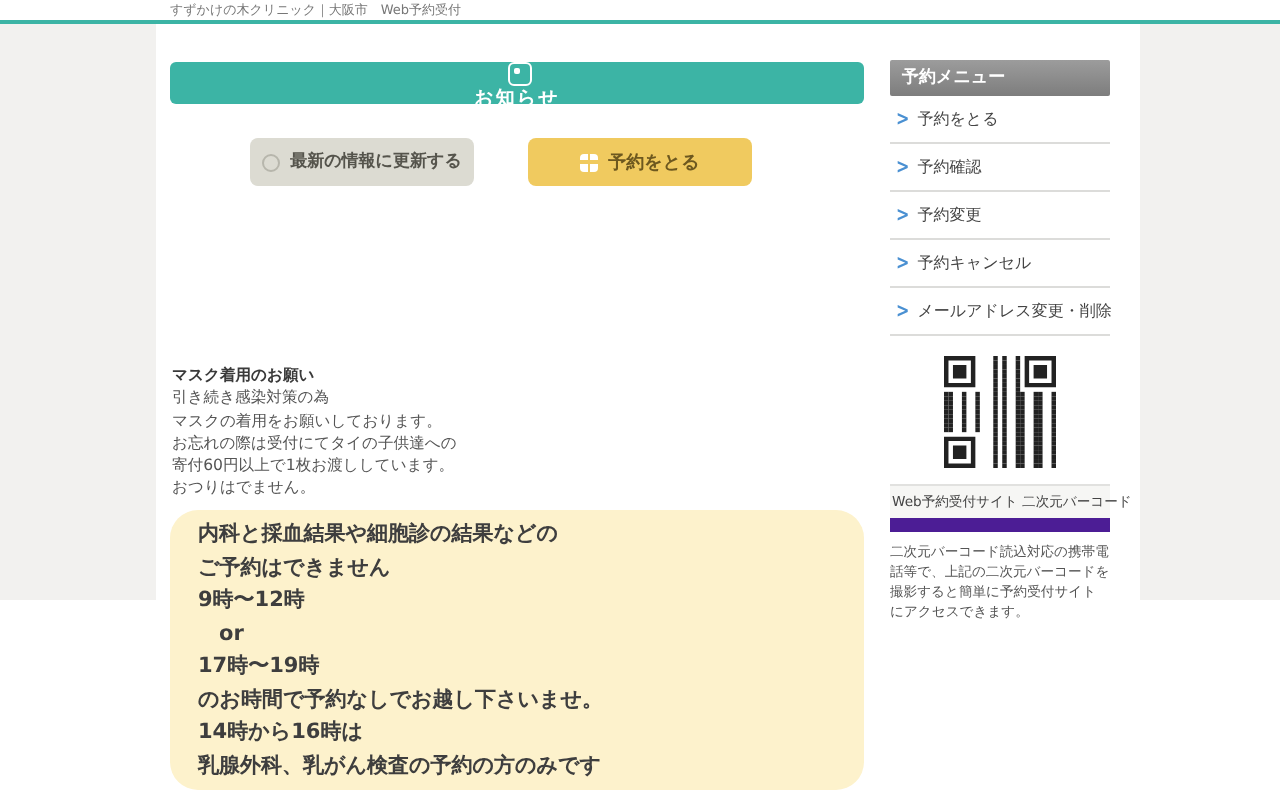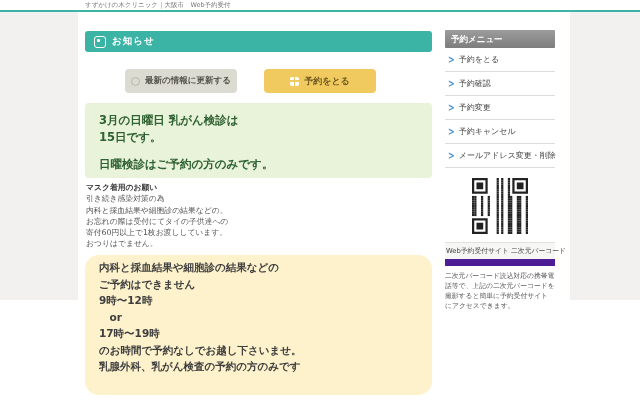--- a/index.html
+++ b/index.html
@@ -17,21 +17,21 @@
   .teal-line{position:absolute;left:0;top:10px;width:640px;height:2px;background:#3cb4a5;}
 
   
   .gray-band{position:absolute;left:0;top:12px;width:640px;height:288px;background:#f2f1ef;}
 
   
   .container{position:absolute;left:78px;top:12px;width:492px;height:388px;background:#fff;}
 
   .page-title{position:absolute;left:7px;top:3px;margin:17px;font-size:13px;font-weight:bold;color:#3c3c3c;white-space:nowrap;}
 
-  .banner{position:absolute;left:7px;top:19px;width:347px;height:21px;background:#3cb4a5;border-radius:3px;color:#fff;display:flex;align-items:center;box-sizing:border-box;}
+  .banner{position:absolute;left:7px;top:19px;width:347px;height:21px;background:#3cb4a5;border-radius:3px;color:#fff;display:flex;align-items:center;box-sizing:border-box;flex-direction:column;}
   .banner-icon{width:10px;height:10px;border:1.5px solid #fff;border-radius:3px;margin:0 6px 0 9px;position:relative;flex:none;}
   .banner-icon::after{content:"";position:absolute;left:2.2px;top:2.2px;width:3px;height:3px;background:#fff;border-radius:1px;}
   .banner-label{font-size:9.5px;font-weight:bold;letter-spacing:1px;}
 
   .btn-row{position:absolute;left:47px;top:57px;display:flex;gap:27px;}
   .btn{height:24px;width:112px;border:none;border-radius:4px;display:flex;align-items:center;justify-content:center;gap:5px;font-family:inherit;cursor:pointer;padding:4px;}
   .btn-refresh{background:#dcdbd2;color:#55544c;font-size:8.5px;font-weight:600;}
   .refresh-icon{width:9px;height:9px;border:1.5px solid #b7b6ac;border-radius:50%;box-sizing:border-box;flex:none;}
   .btn-reserve{background:#f0ca5f;color:#6d581f;font-size:9px;font-weight:bold;}
   .reserve-icon{width:9px;height:9px;background:#fff;border-radius:2px;position:relative;flex:none;}
@@ -85,43 +85,38 @@
       <button class="btn btn-refresh">
         <span class="refresh-icon"></span>
         <span>最新の情報に更新する</span>
       </button>
       <button class="btn btn-reserve">
         <span class="reserve-icon"></span>
         <span>予約をとる</span>
       </button>
     </div>
 
-    <div class="green-box">
-      <p>3月の日曜日 乳がん検診は</p>
-      <p>15日です。</p>
-      <div class="gap"></div>
-      <p>日曜検診はご予約の方のみです。</p>
-    </div>
 
     <div class="mask-section">
       <p class="mask-title">マスク着用のお願い</p>
       <p>引き続き感染対策の為</p>
-      <p>内科と採血結果や細胞診の結果などの。</p>
+      <p>マスクの着用をお願いしております。</p>
       <p>お忘れの際は受付にてタイの子供達への</p>
       <p>寄付60円以上で1枚お渡ししています。</p>
       <p>おつりはでません。</p>
     </div>
 
     <div class="yellow-box">
       <p>内科と採血結果や細胞診の結果などの</p>
       <p>ご予約はできません</p>
       <p>9時〜12時</p>
       <p>　or</p>
       <p>17時〜19時</p>
       <p>のお時間で予約なしでお越し下さいませ。</p>
+      <p>14時から16時は</p>
       <p>乳腺外科、乳がん検査の予約の方のみです</p>
     </div>
 
     <div class="sidebar">
       <div class="menu-header">予約メニュー</div>
 
       <div class="menu-item">
         <span class="chevron">&gt;</span>
         <span class="menu-label">予約をとる</span>
       </div>

